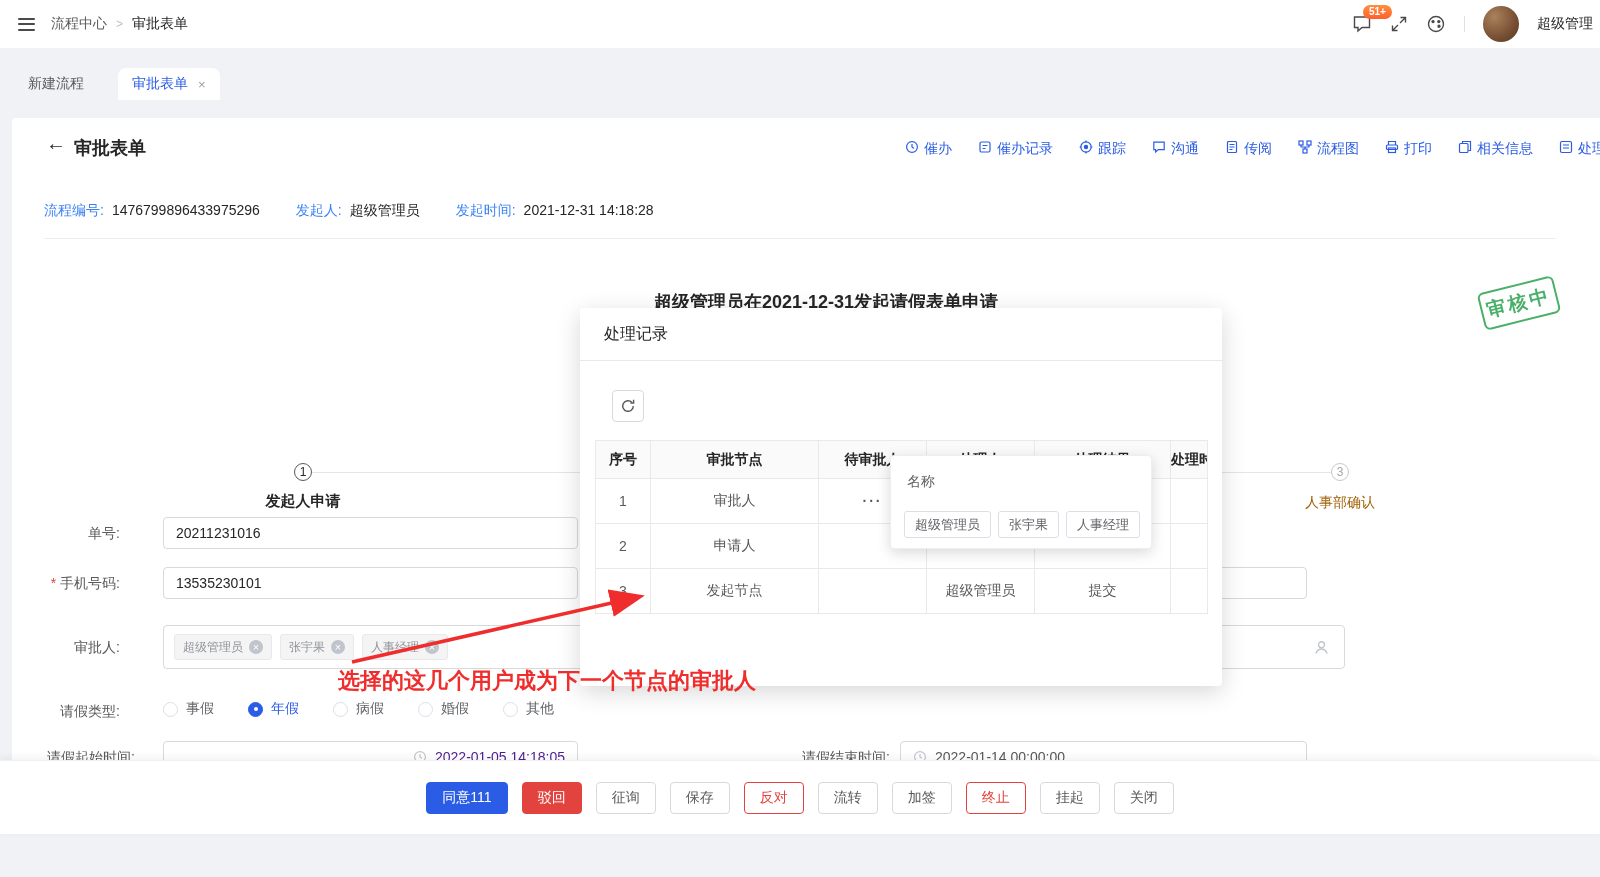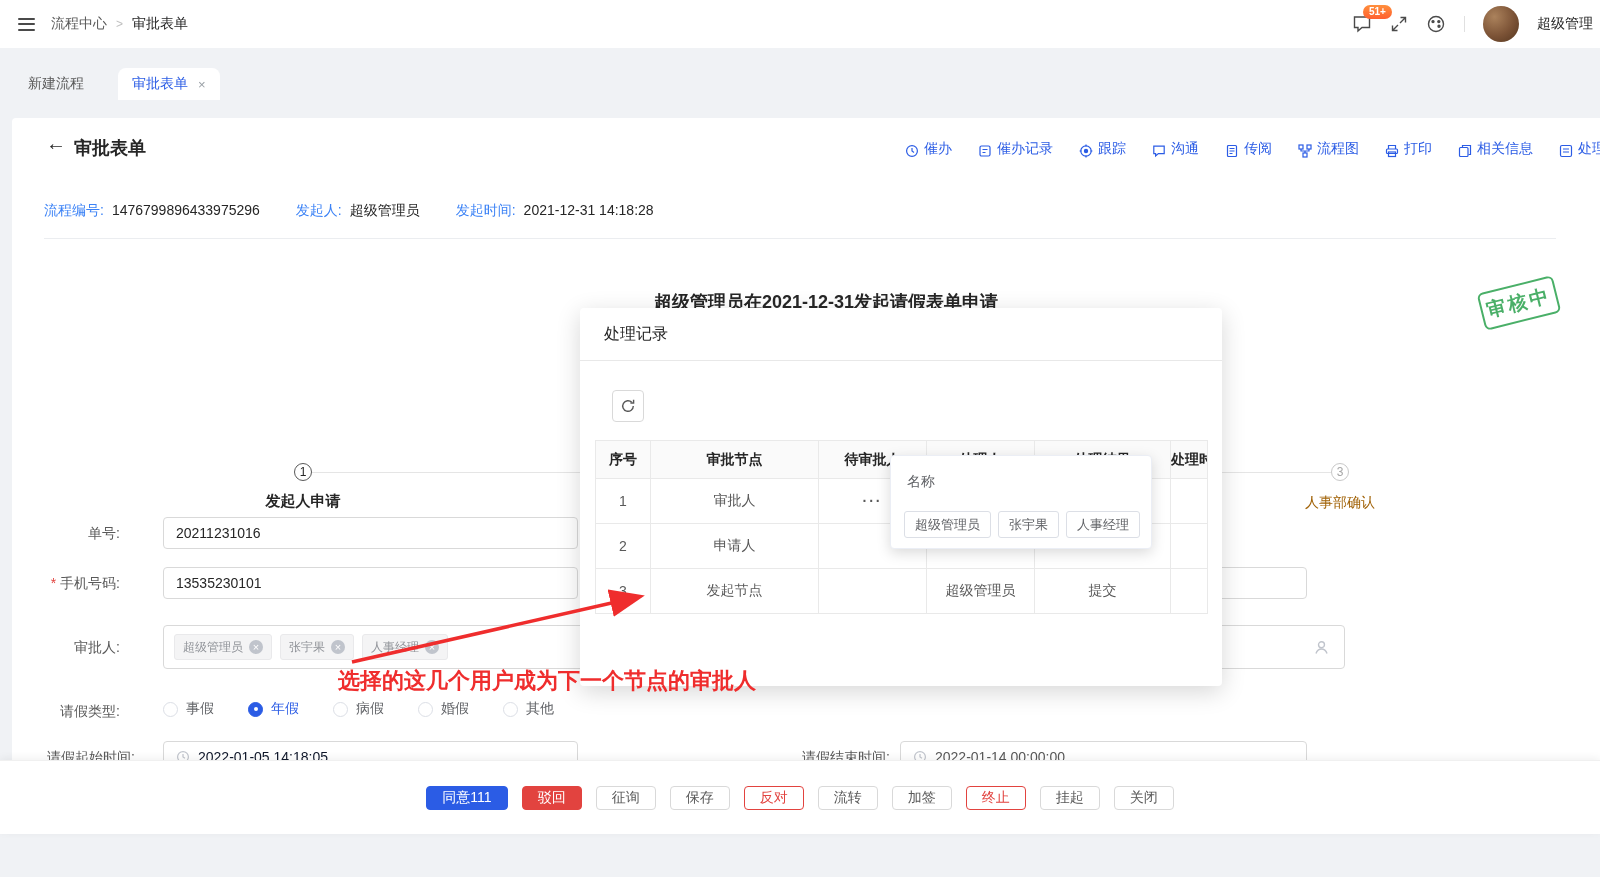--- a/index.html
+++ b/index.html
@@ -27,21 +27,21 @@
   .tabbar { position:absolute; left:0; top:48px; width:1600px; height:52px; background:#f0f2f5; z-index:30; }
   .tab-plain { position:absolute; left:28px; top:27px; font-size:14px; color:#595959; cursor:pointer; }
   .tab-active { position:absolute; left:118px; top:20px; height:32px; background:#fff; border-radius:8px 8px 0 0; display:flex; align-items:center; gap:10px; padding:0 14px; font-size:14px; color:var(--primary,#2b5ce5); cursor:pointer; }
   .tab-close { color:#9aa0a6; font-size:13px; line-height:1; cursor:pointer; }
 
   
   .card { position:absolute; left:12px; top:118px; width:1588px; height:644px; background:#fff; border-radius:4px 0 0 0; z-index:1; overflow:hidden; }
   .back-icon { position:absolute; left:34px; top:15px; font-size:20px; color:#262626; cursor:pointer; line-height:1; }
   .page-title { position:absolute; left:62px; top:18px; font-size:18px; font-weight:bold; color:#262626; }
   .pt-toolbar { position:absolute; left:893px; top:22px; display:flex; gap:26px; white-space:nowrap; color:var(--primary,#2b5ce5); font-size:14px; }
-  .pt-item { display:flex; align-items:flex-end; gap:5px; cursor:pointer; }
+  .pt-item { display:flex; align-items:flex-start; gap:5px; cursor:pointer; }
   .meta { position:absolute; left:32px; top:84px; display:flex; font-size:14px; }
   .meta .lbl { color:#3b82f6; }
   .meta .val { color:#262626; margin-left:8px; }
   .meta .pair { display:flex; }
   .meta .pair + .pair { margin-left:36px; }
   .h-divider { position:absolute; left:32px; top:120px; width:1512px; height:1px; background:#ebedf0; }
   .form-title { position:absolute; left:214px; top:172px; width:1200px; text-align:center; font-size:18px; font-weight:bold; color:#262626; }
   .stamp { position:absolute; left:1468px; top:166px; width:78px; height:38px; border:2px solid var(--stamp,#2ba24e); border-radius:6px; color:var(--stamp,#2ba24e); font-size:19px; font-weight:bold; letter-spacing:3px; display:flex; align-items:center; justify-content:center; transform:rotate(-14deg); opacity:.85; }
 
   .step-line { position:absolute; left:300px; top:354px; width:1020px; height:1px; background:#e5e5e5; }
@@ -62,21 +62,21 @@
 
   .radio-row { position:absolute; left:151px; top:582px; display:flex; align-items:flex-end; gap:34px; }
   .radio { display:flex; align-items:center; gap:8px; font-size:14px; color:#606266; cursor:pointer; }
   .radio .dot { width:15px; height:15px; border-radius:50%; border:1px solid #dcdfe6; background:#fff; position:relative; flex:none; }
   .radio.checked .dot { background:var(--primary,#2b5ce5); border-color:var(--primary,#2b5ce5); }
   .radio.checked .dot::after { content:""; position:absolute; left:4.5px; top:4.5px; width:4px; height:4px; border-radius:50%; background:#fff; }
   .radio.checked .lbl { color:var(--primary,#2b5ce5); }
 
   
   .bottombar { position:absolute; left:0; top:760px; width:1600px; height:74px; background:#fff; box-shadow:0 -2px 8px rgba(0,0,0,.06); border-top:1px solid #f0f0f0; z-index:15; display:flex; align-items:center; justify-content:center; gap:14px; }
-  .btn { height:24px; padding:0 15px; border-radius:4px; border:1px solid #d9d9d9; background:#fff; color:#595959; font-size:14px; display:flex; align-items:center; cursor:pointer; font-family:inherit; white-space:nowrap; }
+  .btn { height:32px; padding:0 15px; border-radius:4px; border:1px solid #d9d9d9; background:#fff; color:#595959; font-size:14px; display:flex; align-items:center; cursor:pointer; font-family:inherit; white-space:nowrap; }
   .btn.primary { background:var(--primary,#2b5ce5); border-color:var(--primary,#2b5ce5); color:#fff; }
   .btn.danger { background:var(--danger,#e2433f); border-color:var(--danger,#e2433f); color:#fff; }
   .btn.danger-outline { border-color:var(--danger,#e2433f); color:var(--danger,#e2433f); }
 
   
   .modal { position:absolute; left:580px; top:308px; width:642px; height:378px; background:#fff; border-radius:4px; box-shadow:0 6px 24px rgba(0,0,0,.16); z-index:20; }
   .modal-header { height:53px; border-bottom:1px solid #e8e8e8; display:flex; align-items:center; padding-left:24px; font-size:16px; font-weight:500; color:#262626; }
   .refresh-btn { position:absolute; left:32px; top:82px; width:32px; height:32px; border:1px solid #d9d9d9; border-radius:4px; display:flex; align-items:center; justify-content:center; color:#595959; cursor:pointer; background:#fff; }
   .ptable { position:absolute; left:15px; top:132px; width:612px; border-collapse:collapse; table-layout:fixed; font-size:14px; }
   .ptable th { background:#fafafa; border:1px solid #e9e9e9; height:38px; font-weight:bold; color:#262626; overflow:hidden; white-space:nowrap; text-align:center; }
@@ -320,21 +320,21 @@
           <span class="dot"></span>
           <span class="lbl">婚假</span>
         </span>
       <span class="radio">
           <span class="dot"></span>
           <span class="lbl">其他</span>
         </span>
     </div>
 
     <div class="flabel" style="left:24px; top:629px; width:110px;text-align:center;">请假起始时间:</div>
-    <div class="input" style="left:151px; top:623px; width:415px; color:#0f172a;">
+    <div class="input" style="left:151px; top:623px; width:415px; color:#4c1d95;justify-content:flex-end;">
       <span class="ico">
           <svg width="14" height="14" viewBox="0 0 14 14" fill="none" stroke="currentColor" stroke-width="1.2">
             <circle cx="7" cy="7" r="5.4"></circle>
             <path d="M7 4v3l2 1.2"></path>
           </svg>
         </span>
       <span>2022-01-05 14:18:05</span>
     </div>
     <div class="flabel" style="left:766px; top:629px; width:112px;">请假结束时间:</div>
     <div class="input" style="left:888px; top:623px; width:407px; color:#595959;">

